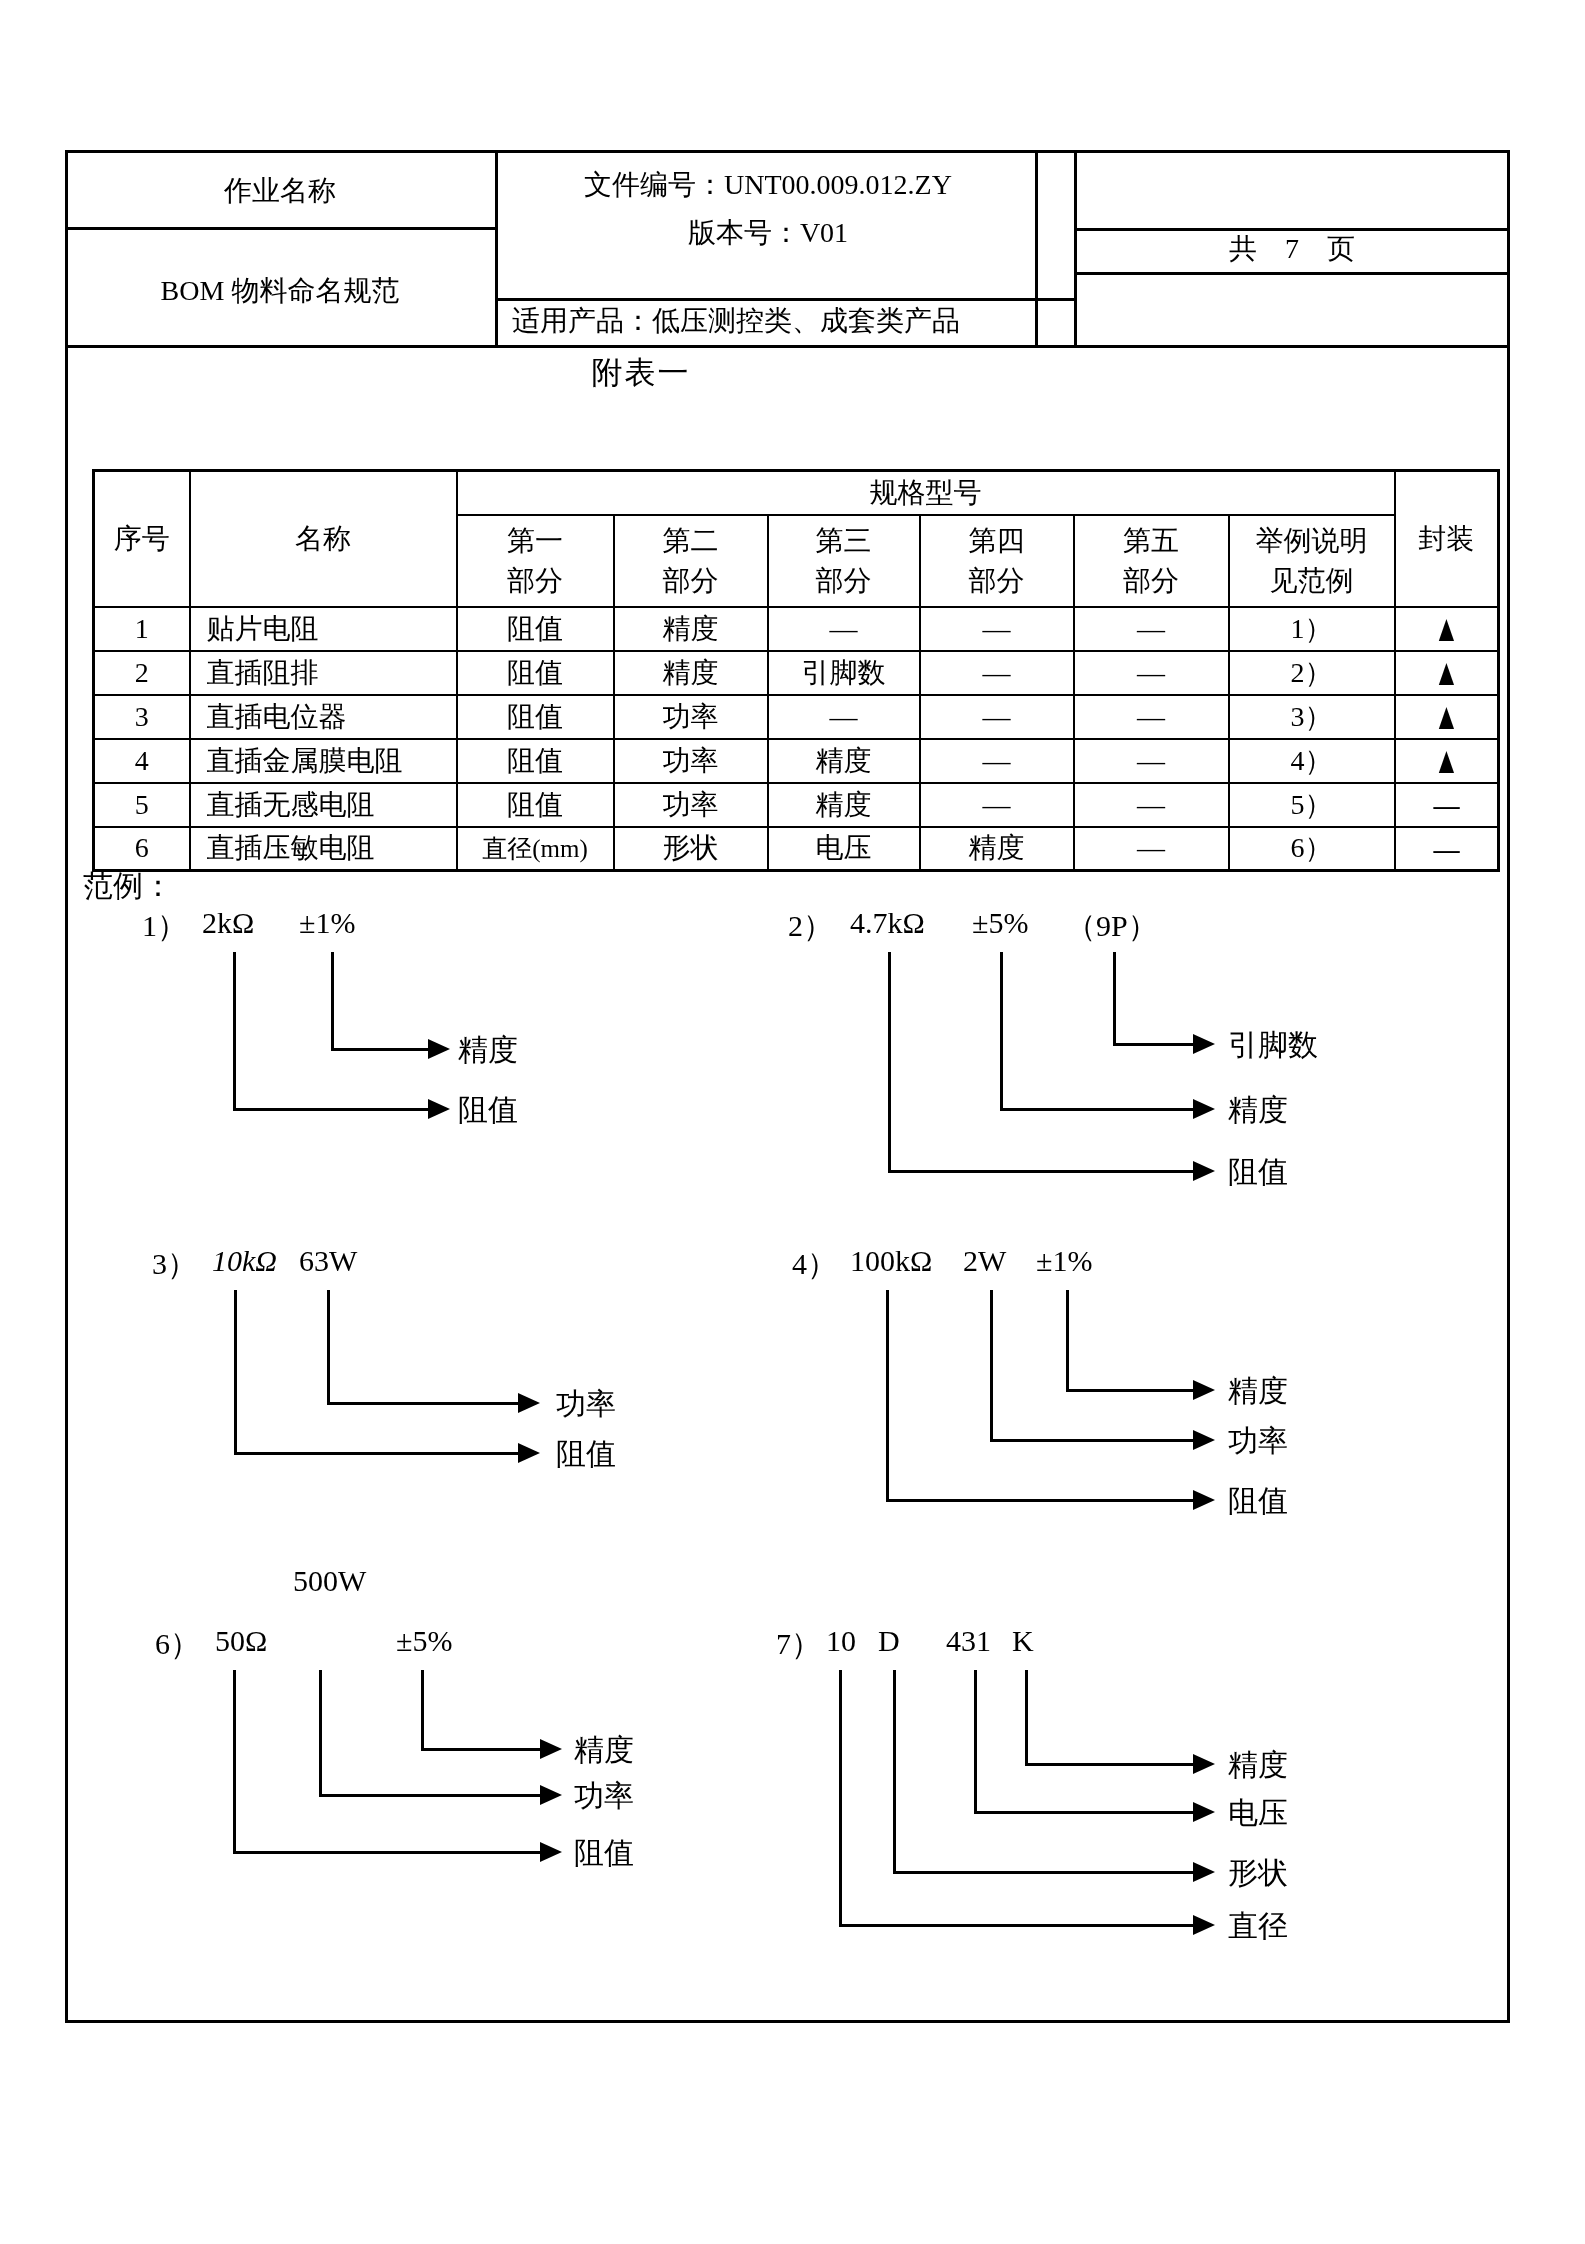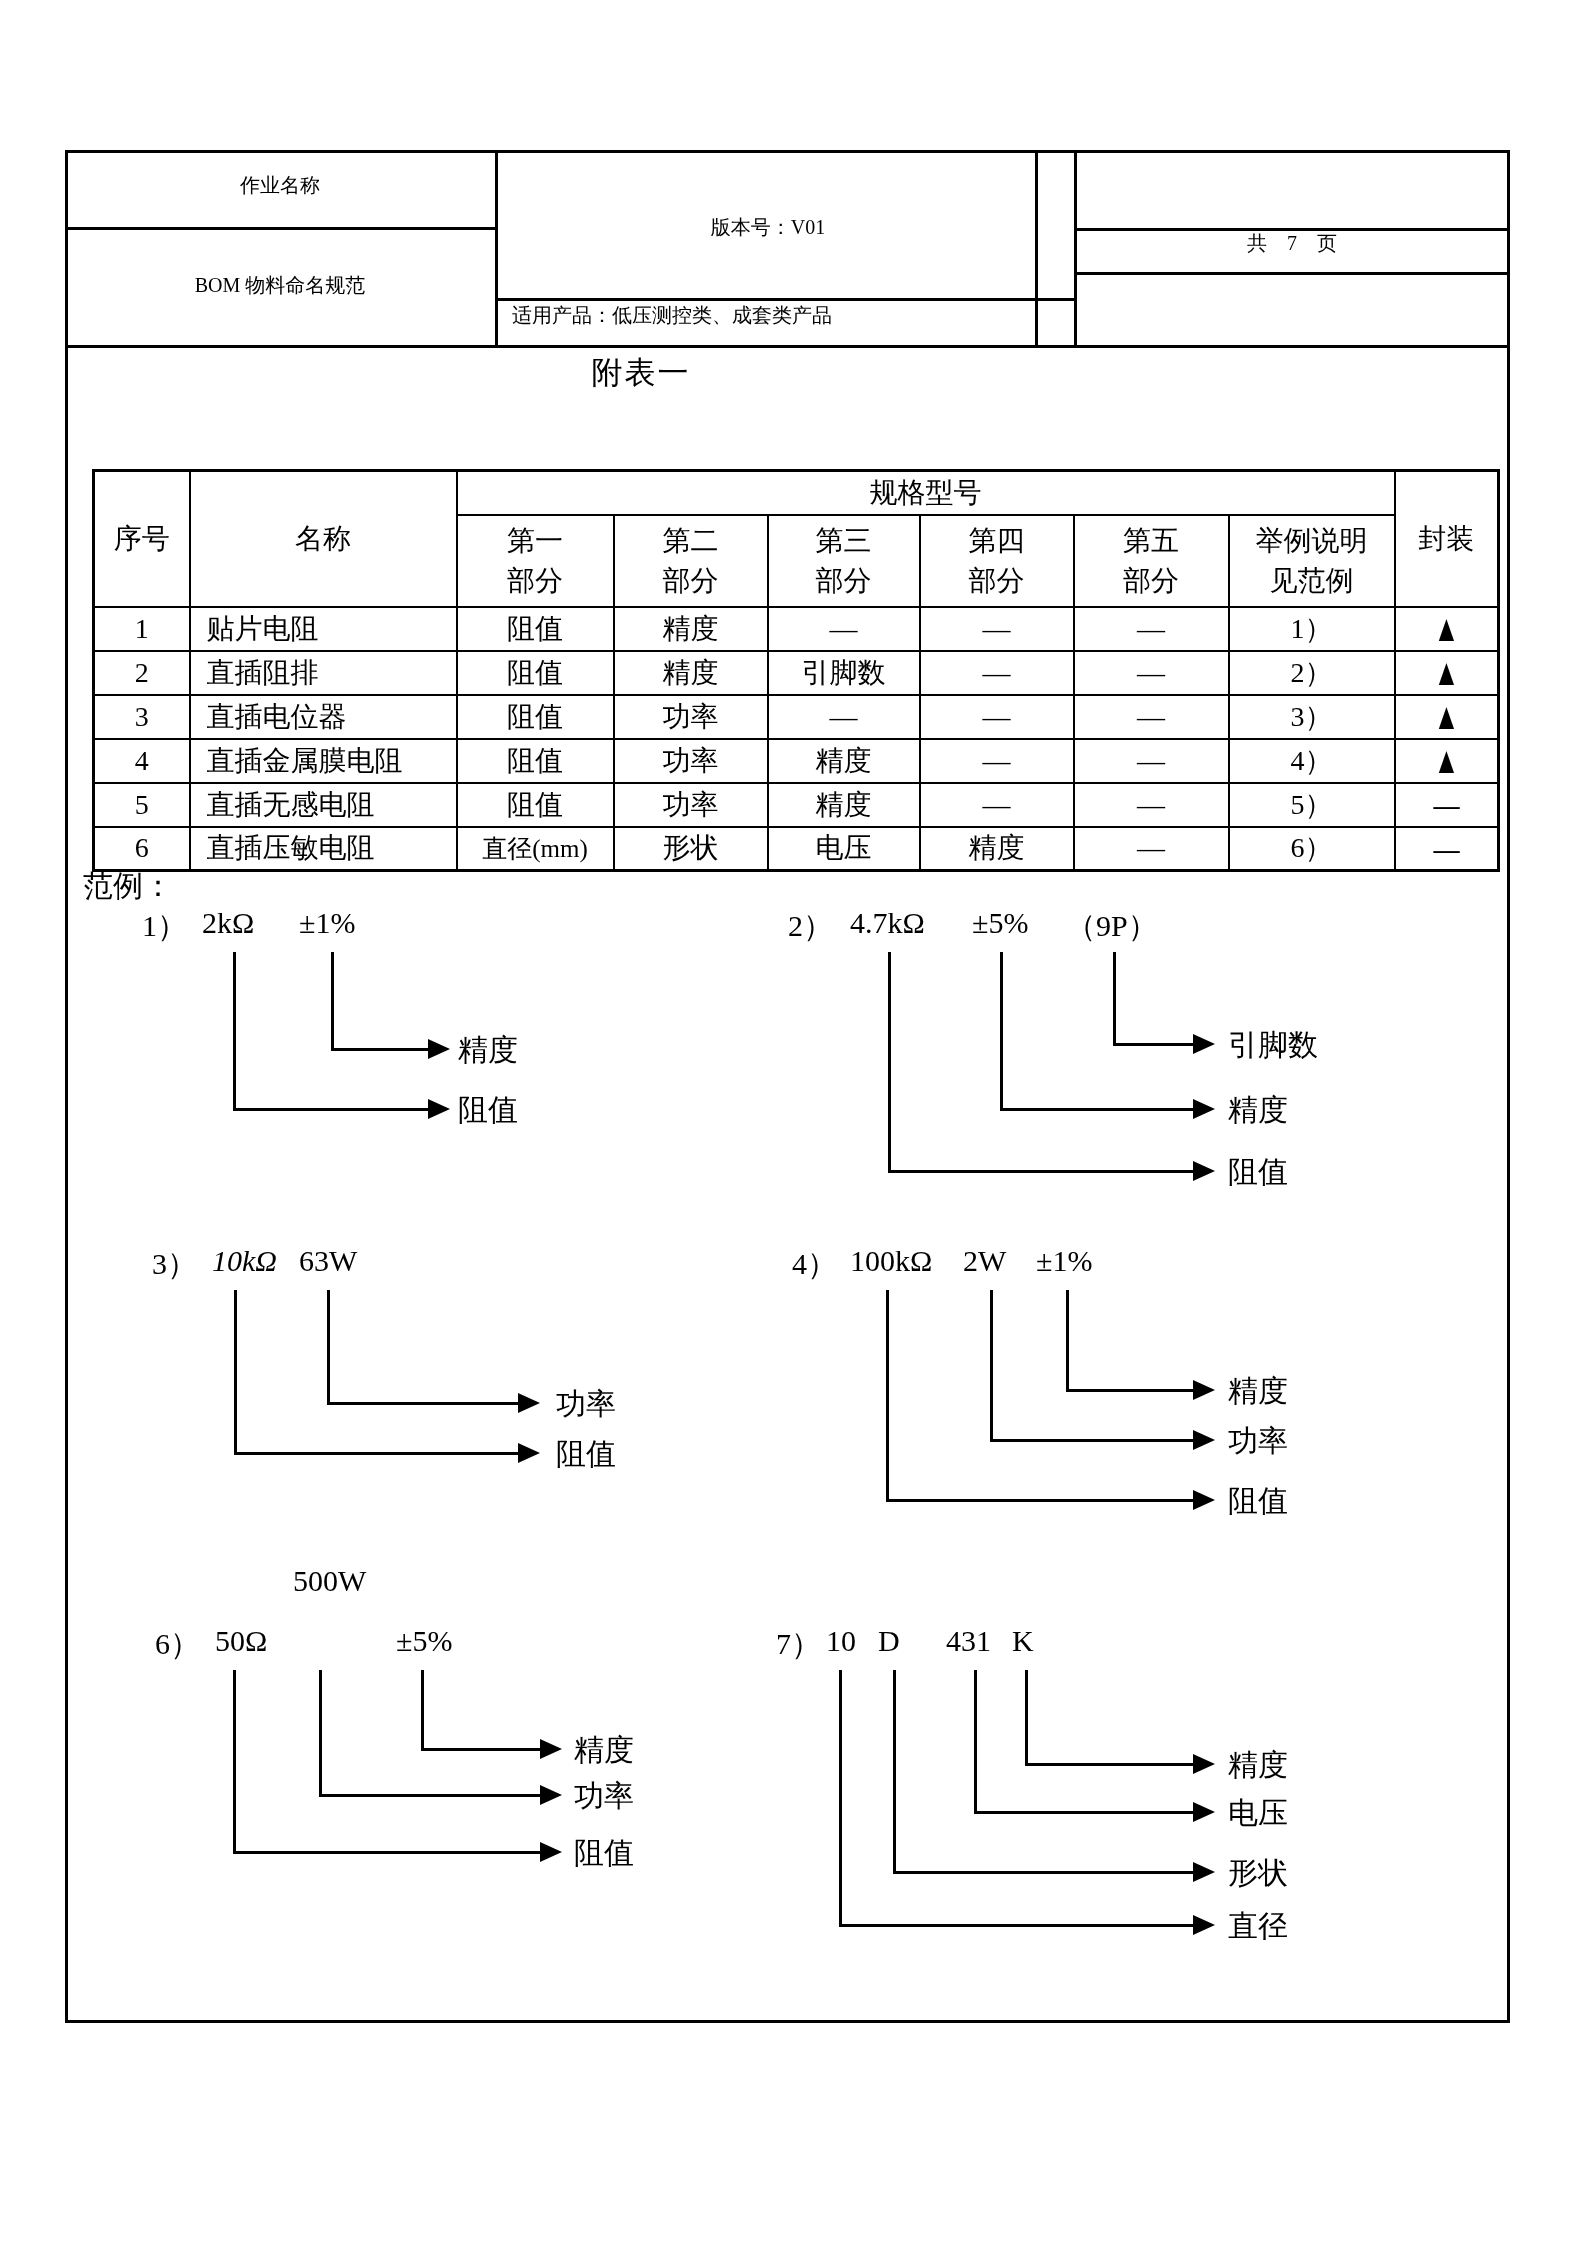--- a/index.html
+++ b/index.html
@@ -2,21 +2,21 @@
 <html><head>
 <meta charset="utf-8">
 <style>
   html,body{margin:0;padding:0;background:#fff;}
   .page{position:relative;width:1585px;height:2244px;background:#fff;color:#000;
         font-family:"Liberation Serif","DejaVu Serif",serif;overflow:hidden;}
   .abs{position:absolute;white-space:nowrap;}
   .ln{position:absolute;background:#000;}
   .arr{position:absolute;width:0;height:0;border-top:10px solid transparent;
        border-bottom:10px solid transparent;border-left:22px solid #000;}
-  .t28{font-size:20px;}
+  .t28{font-size:28px;}
   .t30{font-size:30px;}
   .t31{font-size:31px;}
   .ctr{text-align:center;}
   .outer{position:absolute;left:65px;top:150px;width:1445px;height:1873px;
          border:3px solid #000;box-sizing:border-box;}
   table.spec{position:absolute;left:92px;top:469px;border-collapse:collapse;
              table-layout:fixed;font-size:28px;border:3px solid #000;}
   .spec td{border:2px solid #000;text-align:center;vertical-align:middle;padding:0;}
   .spec tr.h1{height:44px;}
   .spec tr.h2{height:92px;}
@@ -37,20 +37,21 @@
   <div class="ln" style="left:1035px;top:150px;width:3px;height:195px;"></div>
   <div class="ln" style="left:1074px;top:150px;width:3px;height:195px;"></div>
   <div class="ln" style="left:65px;top:227px;width:430px;height:3px;"></div>
   <div class="ln" style="left:495px;top:298px;width:582px;height:3px;"></div>
   <div class="ln" style="left:1074px;top:228px;width:433px;height:3px;"></div>
   <div class="ln" style="left:1074px;top:272px;width:433px;height:3px;"></div>
   <div class="ln" style="left:65px;top:345px;width:1442px;height:3px;"></div>
 
   <div class="abs t28 ctr" style="left:65px;top:172px;width:430px;">作业名称</div>
   <div class="abs t28 ctr" style="left:65px;top:272px;width:430px;">BOM 物料命名规范</div>
+  <div class="abs t28 ctr" style="left:498px;top:166px;width:540px;">文件编号：UNT00.009.012.ZY</div>
   <div class="abs t28 ctr" style="left:498px;top:214px;width:540px;">版本号：V01</div>
   <div class="abs t28 ctr" style="left:1077px;top:230px;width:430px;">共　7　页</div>
   <div class="abs t28" style="left:512px;top:302px;">适用产品：低压测控类、成套类产品</div>
 
   <div class="abs t31 ctr" style="left:65px;top:352px;width:1152px;letter-spacing:2px;">附表一</div>
 
   <table class="spec">
     <colgroup>
       <col style="width:96px">
         <col style="width:267px">

